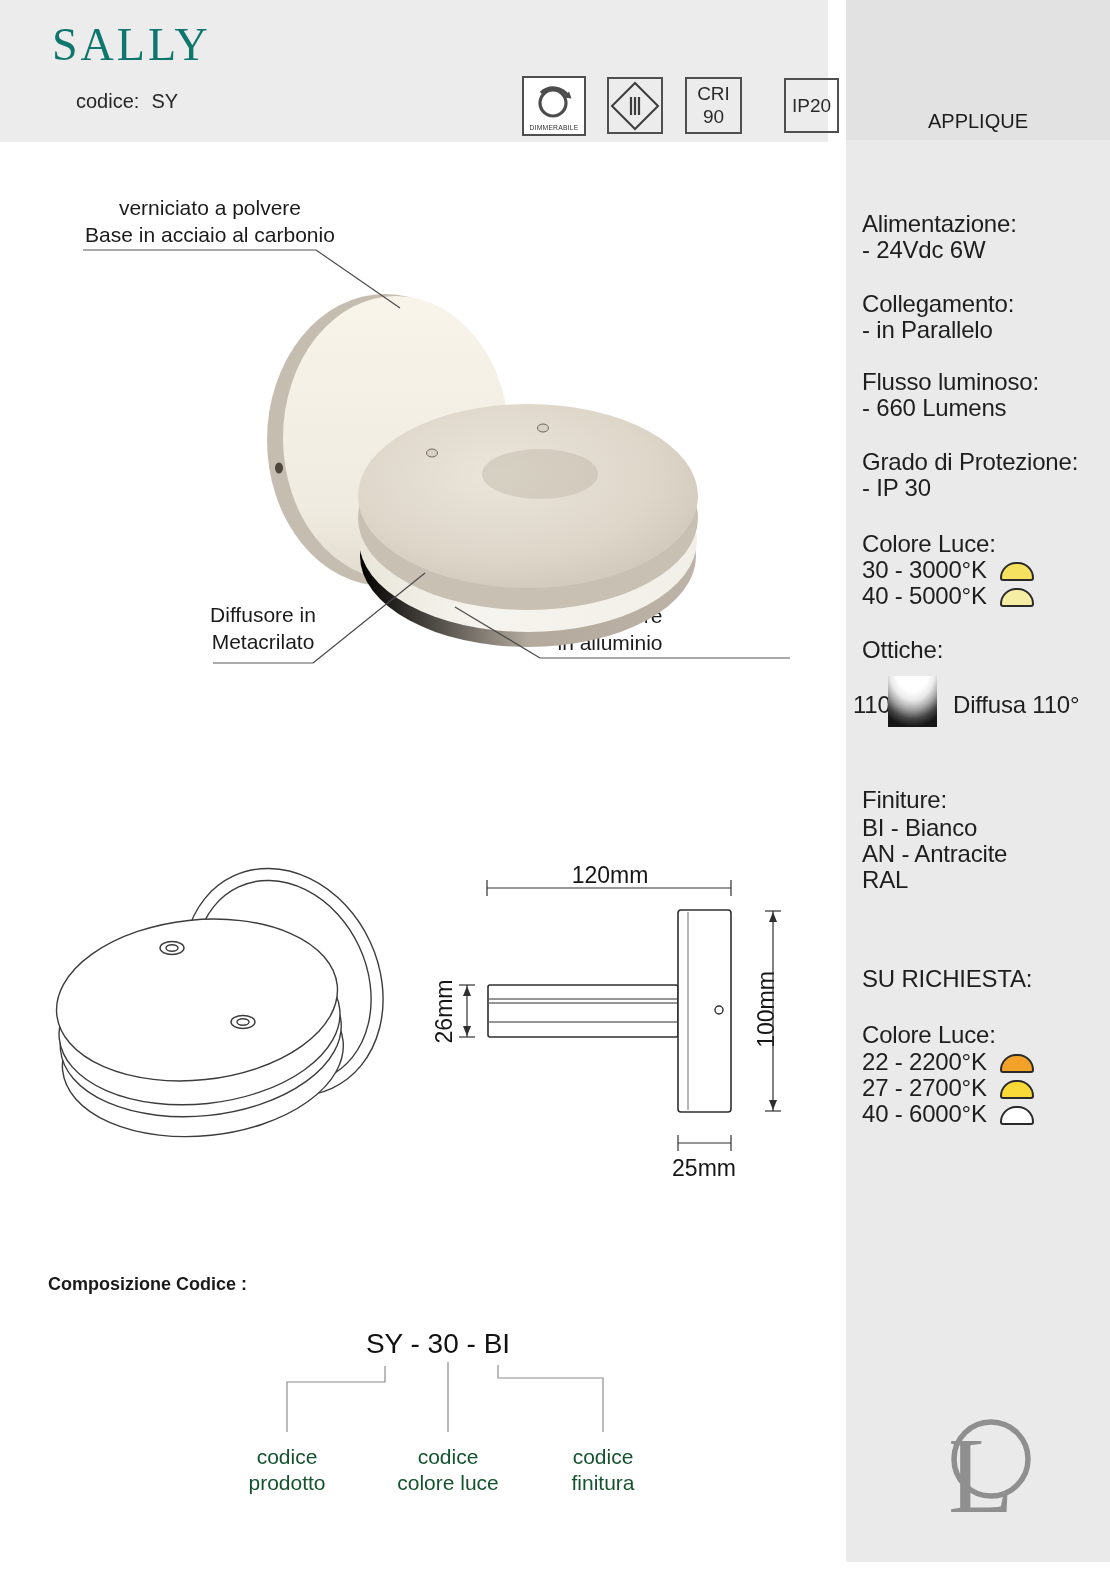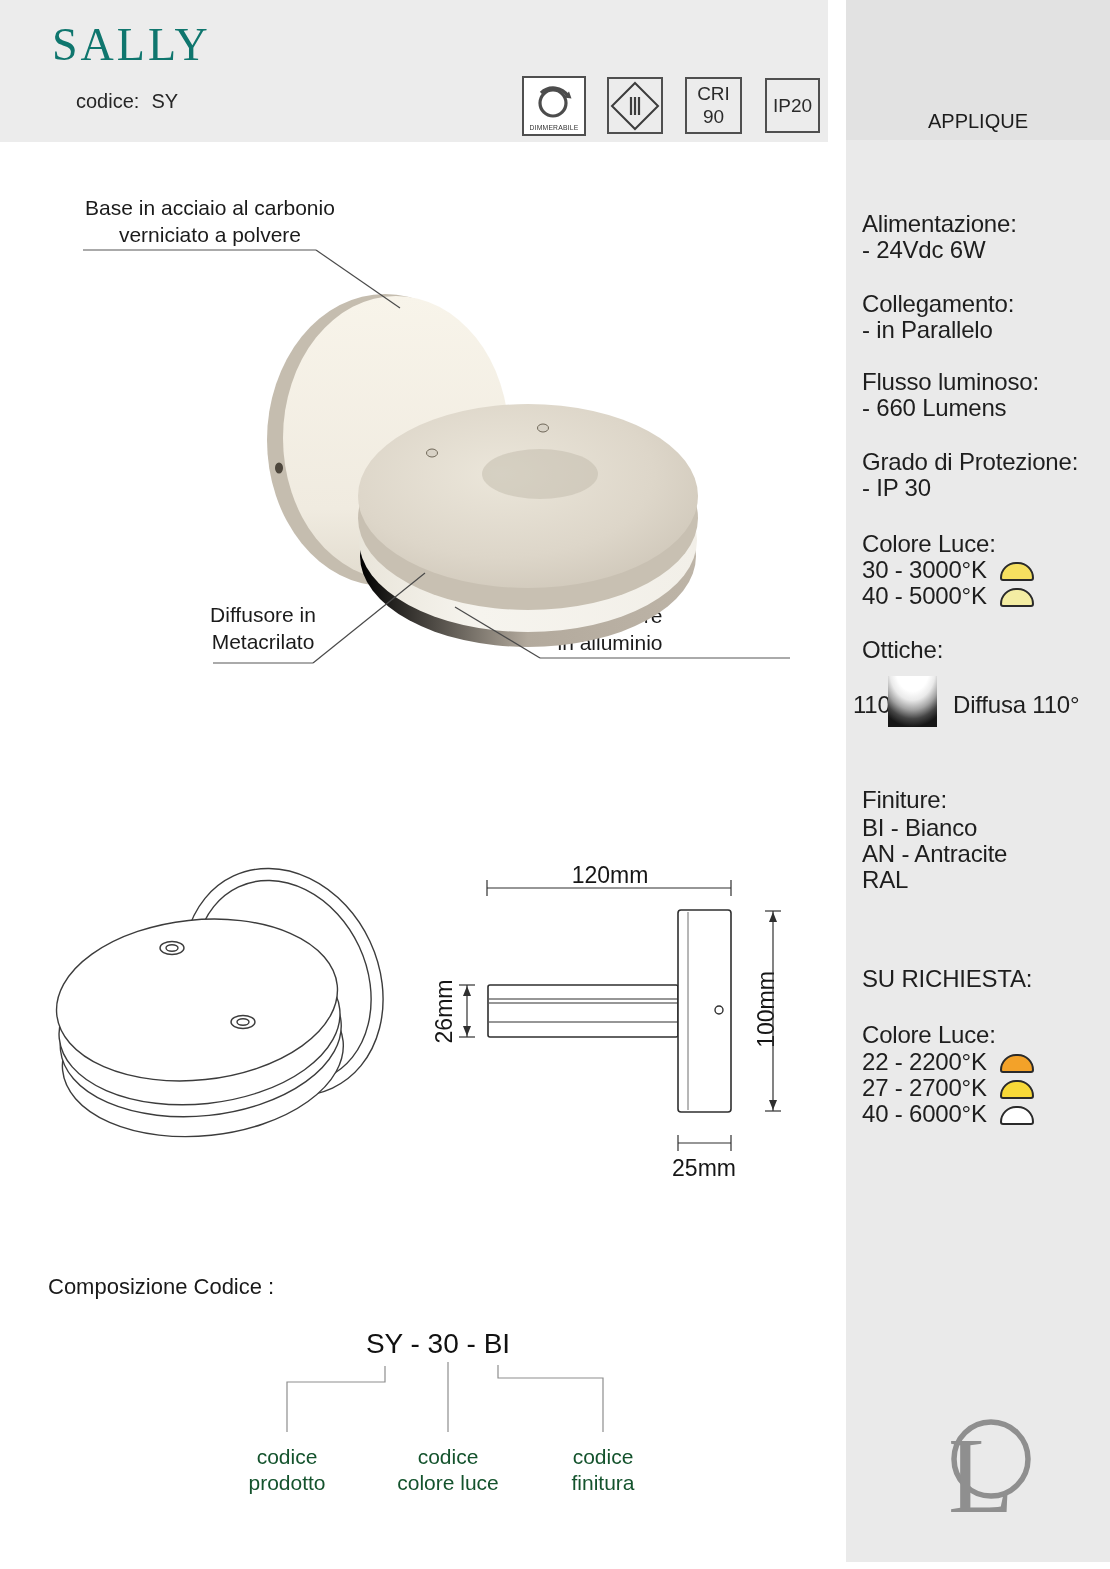--- a/index.html
+++ b/index.html
@@ -13,42 +13,42 @@
   #brand-title{left:52px;top:18px;font-family:"Liberation Serif",serif;font-size:46px;letter-spacing:3px;color:#0f766e;}
   #code-line{left:76px;top:90px;font-size:20px;color:#262626;}
   #code-line .val{margin-left:12px;}
   
   .badge{position:absolute;border:2px solid #4f4f4f;box-sizing:border-box;
          display:flex;align-items:center;justify-content:center;color:#2b2b2b;}
   #badge-dim{left:522px;top:76px;width:64px;height:60px;background:#fff;flex-direction:column;justify-content:flex-start;padding-top:3px;}
   #badge-dim .lbl{font-size:6.8px;letter-spacing:.2px;margin-top:1px;color:#333;}
   #badge-class{left:607px;top:77px;width:56px;height:57px;}
   #badge-cri{left:685px;top:77px;width:57px;height:57px;font-size:19px;line-height:1.18;text-align:center;}
-  #badge-ip{left:765px;top:78px;width:55px;height:55px;font-size:19px;}
+  #badge-ip{left:784px;top:78px;width:55px;height:55px;font-size:19px;}
   
   #sidebar{left:846px;top:0;width:264px;height:1562px;background:#eaeaea;}
   #sidebar-header{left:846px;top:0;width:264px;height:140px;background:#e2e2e2;}
   #sidebar-header-label{left:846px;top:110px;width:264px;text-align:center;font-size:20px;color:#1c1c1c;}
   .sline{position:absolute;left:862px;font-size:24px;letter-spacing:-0.2px;color:#1e1e1e;white-space:nowrap;display:flex;align-items:center;}
   .swatch{display:inline-block;width:30px;height:15px;border:2px solid #2a2a2a;border-radius:16px 16px 3px 3px;margin-left:13px;transform:translateY(1px);box-sizing:content-box;}
   #beam-img{left:888px;top:676px;width:49px;height:51px;
     background:radial-gradient(95% 125% at 50% -15%, #ffffff 0 36%, #eaeaea 50%, #a3a3a3 65%, #454545 79%, #161616 92%), #161616;}
   
   .ann{position:absolute;text-align:center;font-size:21px;line-height:27px;color:#1b1b1b;}
   #ann-base{left:75px;top:194px;width:270px;}
   #ann-diff{left:148px;top:601px;width:230px;}
   #ann-diss{left:495px;top:602px;width:230px;}
   
   .dim{position:absolute;font-size:23px;color:#161616;text-align:center;}
   #dim-120{left:545px;top:862px;width:130px;}
   #dim-26{left:394px;top:998px;width:100px;transform:rotate(-90deg);}
   #dim-100{left:716px;top:996px;width:100px;transform:rotate(-90deg);}
   #dim-25{left:654px;top:1155px;width:100px;}
   
-  #comp-title{left:48px;top:1274px;font-size:22px;color:#1a1a1a;}
+  #comp-title{left:48px;top:1274px;font-size:18px;color:#1a1a1a;font-weight:bold;}
   #comp-code{left:338px;top:1328px;width:200px;text-align:center;font-size:28px;color:#111;}
   .comp-part{position:absolute;top:1444px;width:170px;text-align:center;font-size:21px;line-height:26px;color:#14532d;}
   #part-0{left:202px;} #part-1{left:363px;} #part-2{left:518px;}
   
   #overlay{position:absolute;left:0;top:0;pointer-events:none;}
 </style>
 </head>
 <body>
 
 <div class="abs" id="header-band"></div>
@@ -123,22 +123,22 @@
 <div class="sline" style="top:1074px">
   <span>27 - 2700°K</span>
   <span class="swatch" style="background-color: rgb(248, 217, 56);"></span>
 </div>
 <div class="sline" style="top:1100px">
   <span>40 - 6000°K</span>
   <span class="swatch" style="background-color: rgb(255, 255, 255);"></span>
 </div>
 
 <div class="ann" id="ann-base">
+  <div>verniciato a polvere</div>
   <div>Base in acciaio al carbonio</div>
-  <div>verniciato a polvere</div>
 </div>
 <div class="ann" id="ann-diff">
   <div>Diffusore in</div>
   <div>Metacrilato</div>
 </div>
 <div class="ann" id="ann-diss">
   <div>Dissipatore</div>
   <div>in alluminio</div>
 </div>
 

